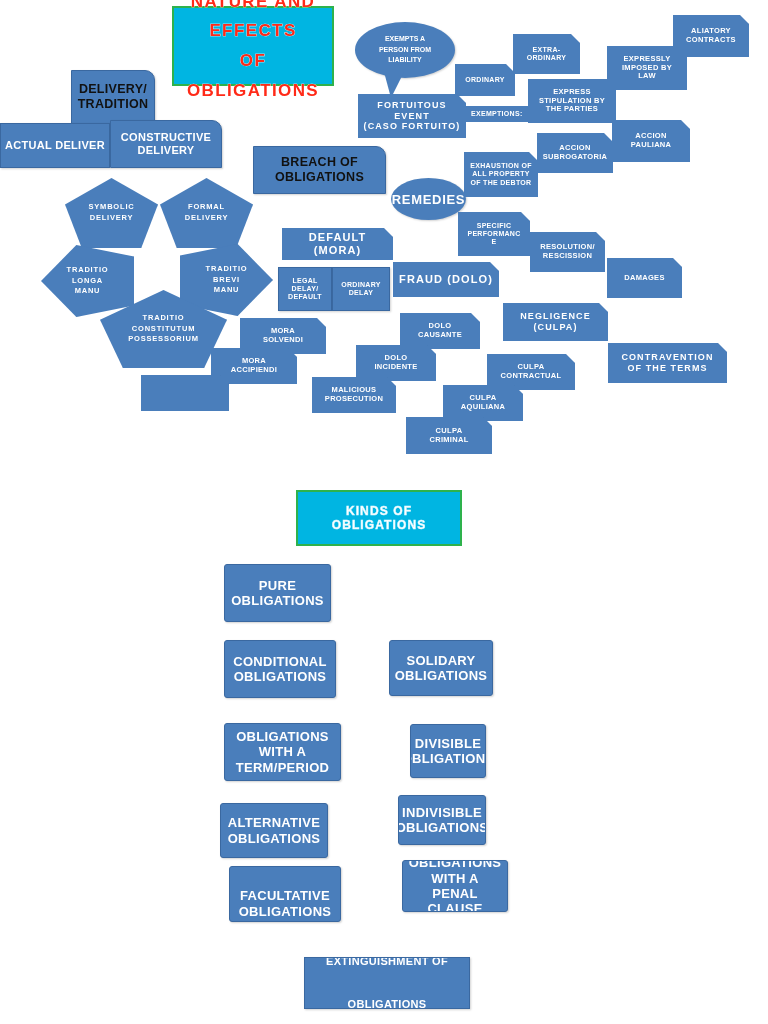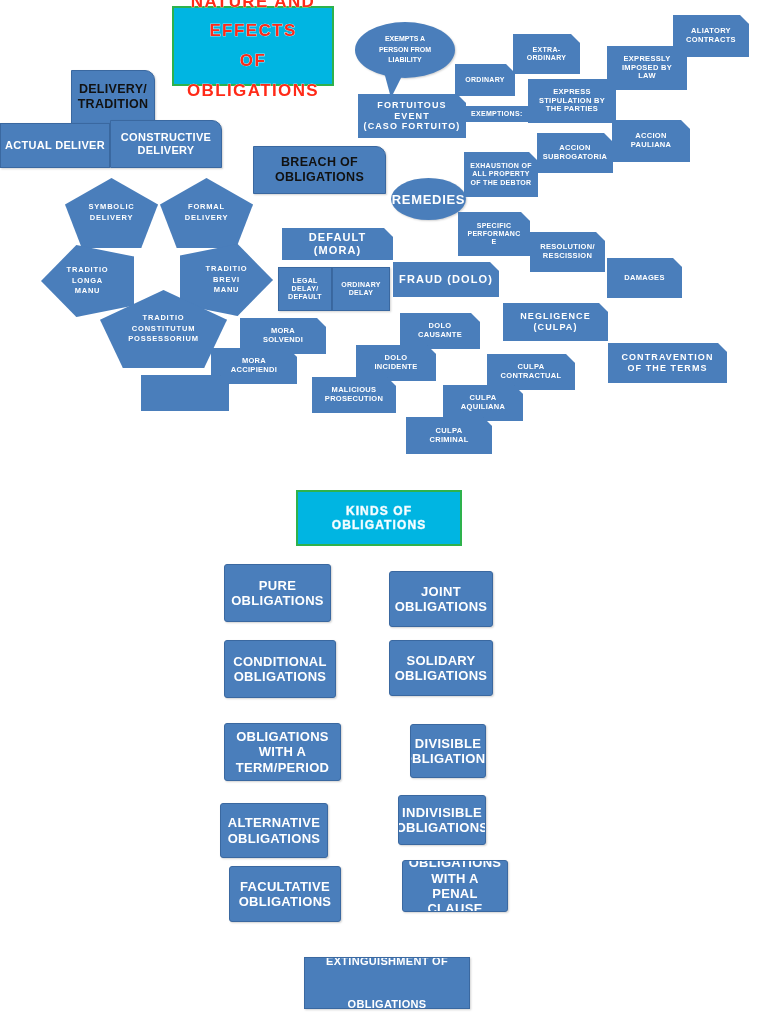--- a/index.html
+++ b/index.html
@@ -332,28 +332,25 @@
   <div class="node plain sm shadowy round" style="left:224px;top:723px;width:117px;height:58px;flex-direction:column;">
     <span>OBLIGATIONS WITH A</span>
     <span>TERM/PERIOD</span>
   </div>
 
   <div class="node plain sm shadowy round" style="left:220px;top:803px;width:108px;height:55px;flex-direction:column;">
     <span>ALTERNATIVE</span>
     <span>OBLIGATIONS</span>
   </div>
 
-  <div class="node plain sm shadowy round" style="left:229px;top:866px;width:112px;height:56px;flex-direction:column;">
+  <div class="node plain sm shadowy round" style="left:229px;top:866px;width:112px;height:56px;flex-direction:column;justify-content:flex-end;">
     <span>FACULTATIVE</span>
     <span>OBLIGATIONS</span>
   </div>
 
-  <div class="node plain sm shadowy round" style="left:389px;top:571px;width:104px;height:56px;flex-direction:column;">
-    <span>JOINT OBLIGATIONS</span>
-  </div>
 
   <div class="node plain sm shadowy round" style="left:389px;top:640px;width:104px;height:56px;flex-direction:column;">
     <span>SOLIDARY</span>
     <span>OBLIGATIONS</span>
   </div>
 
   <div class="node plain sm shadowy round" style="left:410px;top:724px;width:76px;height:54px;flex-direction:column;">
     <span>DIVISIBLE</span>
     <span>OBLIGATIONS</span>
   </div>

